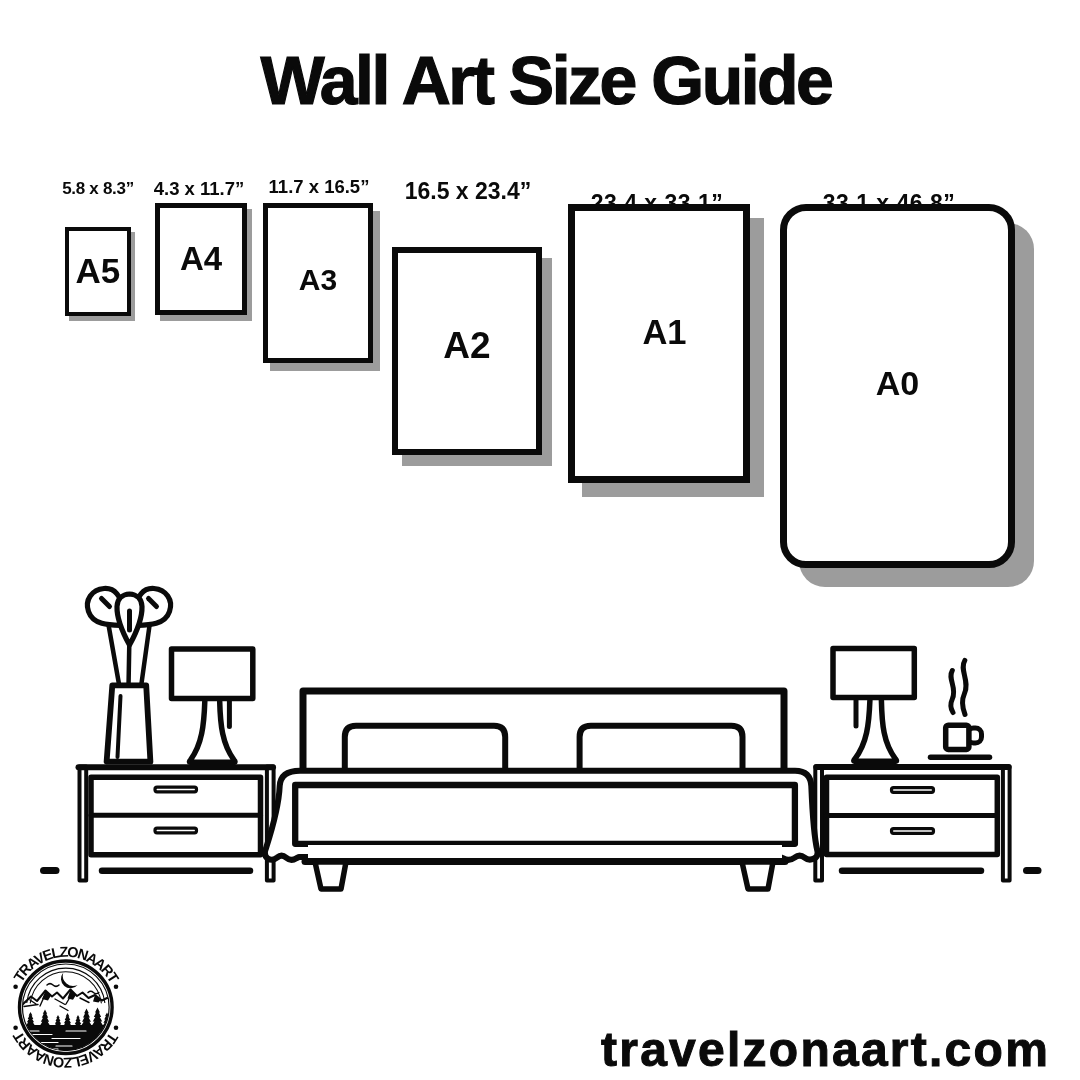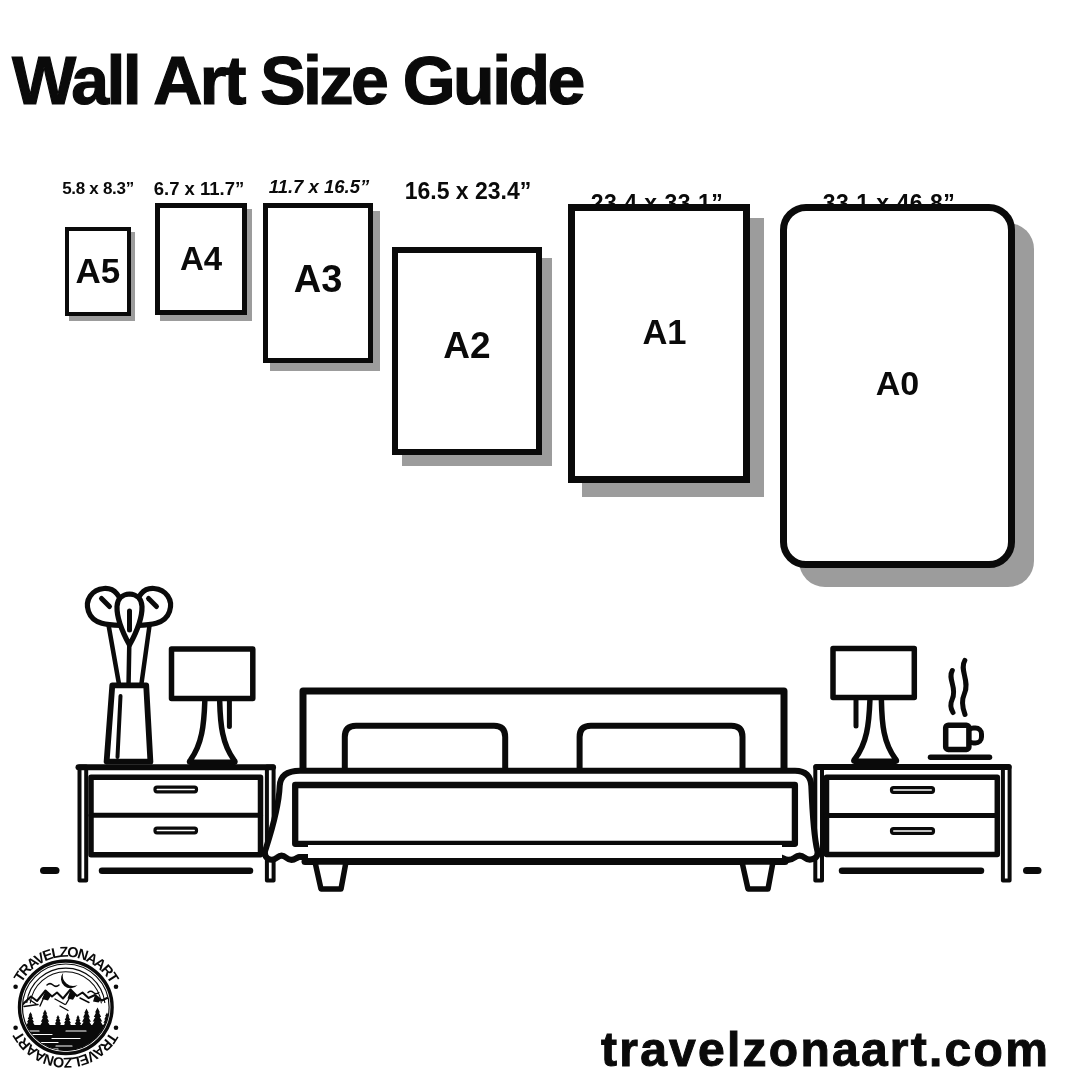--- a/index.html
+++ b/index.html
@@ -5,33 +5,33 @@
   html,body{margin:0;padding:0;}
   body{width:1080px;height:1080px;background:#fff;position:relative;overflow:hidden;
        font-family:"Liberation Sans",sans-serif;color:#0a0a0a;}
   .abs{position:absolute;}
   .szlab{position:absolute;font-weight:bold;white-space:nowrap;transform:translateX(-50%);font-size:23px;}
   .box{position:absolute;background:#fff;border:solid #0a0a0a;display:flex;align-items:center;justify-content:center;font-weight:bold;}
 </style>
 </head>
 <body>
 
-<div class="abs" style="left:12px;right:0;top:41px;font-size:68px;font-weight:bold;letter-spacing:-2.5px;-webkit-text-stroke:1.2px #0a0a0a;">Wall Art Size Guide</div>
+<div class="abs" style="left:12px;right:0;top:41px;text-align:center;font-size:68px;font-weight:bold;letter-spacing:-2.5px;-webkit-text-stroke:1.2px #0a0a0a;">Wall Art Size Guide</div>
 
 <div class="szlab" style="left:98px;top:179px;font-size:17px;letter-spacing:-0.3px;">5.8 x 8.3”</div>
 
 <div class="box" style="left:65px;top:203px;width:57.5px;height:80.5px;border-width:4.5px;box-shadow:4px 5px 0 #9c9c9c;font-size:35px;margin-top:24px;">A5</div>
 
-<div class="szlab" style="left:199px;top:178px;font-size:18.5px;">6.7 x 11.7”</div>
+<div class="szlab" style="left:199px;top:178px;font-size:18.5px;">4.3 x 11.7”</div>
 
 <div class="box" style="left:155px;top:203px;width:82px;height:102px;border-width:5px;box-shadow:5px 6px 0 #9c9c9c;font-size:33px;">A4</div>
 
-<div class="szlab" style="left:319px;top:176px;font-size:18.5px;font-style:italic;">11.7 x 16.5”</div>
-
-<div class="box" style="left:263px;top:203px;width:100px;height:150px;border-width:5.5px;box-shadow:7px 8px 0 #9c9c9c;font-size:38px;">
+<div class="szlab" style="left:319px;top:176px;font-size:18.5px;">11.7 x 16.5”</div>
+
+<div class="box" style="left:263px;top:203px;width:100px;height:150px;border-width:5.5px;box-shadow:7px 8px 0 #9c9c9c;font-size:30px;">
     <span style="position:relative;top:-3.5px;">A3</span>
   </div>
 
 <div class="szlab" style="left:468px;top:177.5px;">16.5 x 23.4”</div>
 
 <div class="box" style="left:392px;top:204px;width:138px;height:196px;border-width:6px;box-shadow:10px 11px 0 #9c9c9c;font-size:37px;margin-top:43px;">
     <span style="position:relative;top:-5.5px;">A2</span>
   </div>
 
 <div class="szlab" style="left:657px;top:190px;letter-spacing:0.5px;">23.4 x 33.1”</div>

